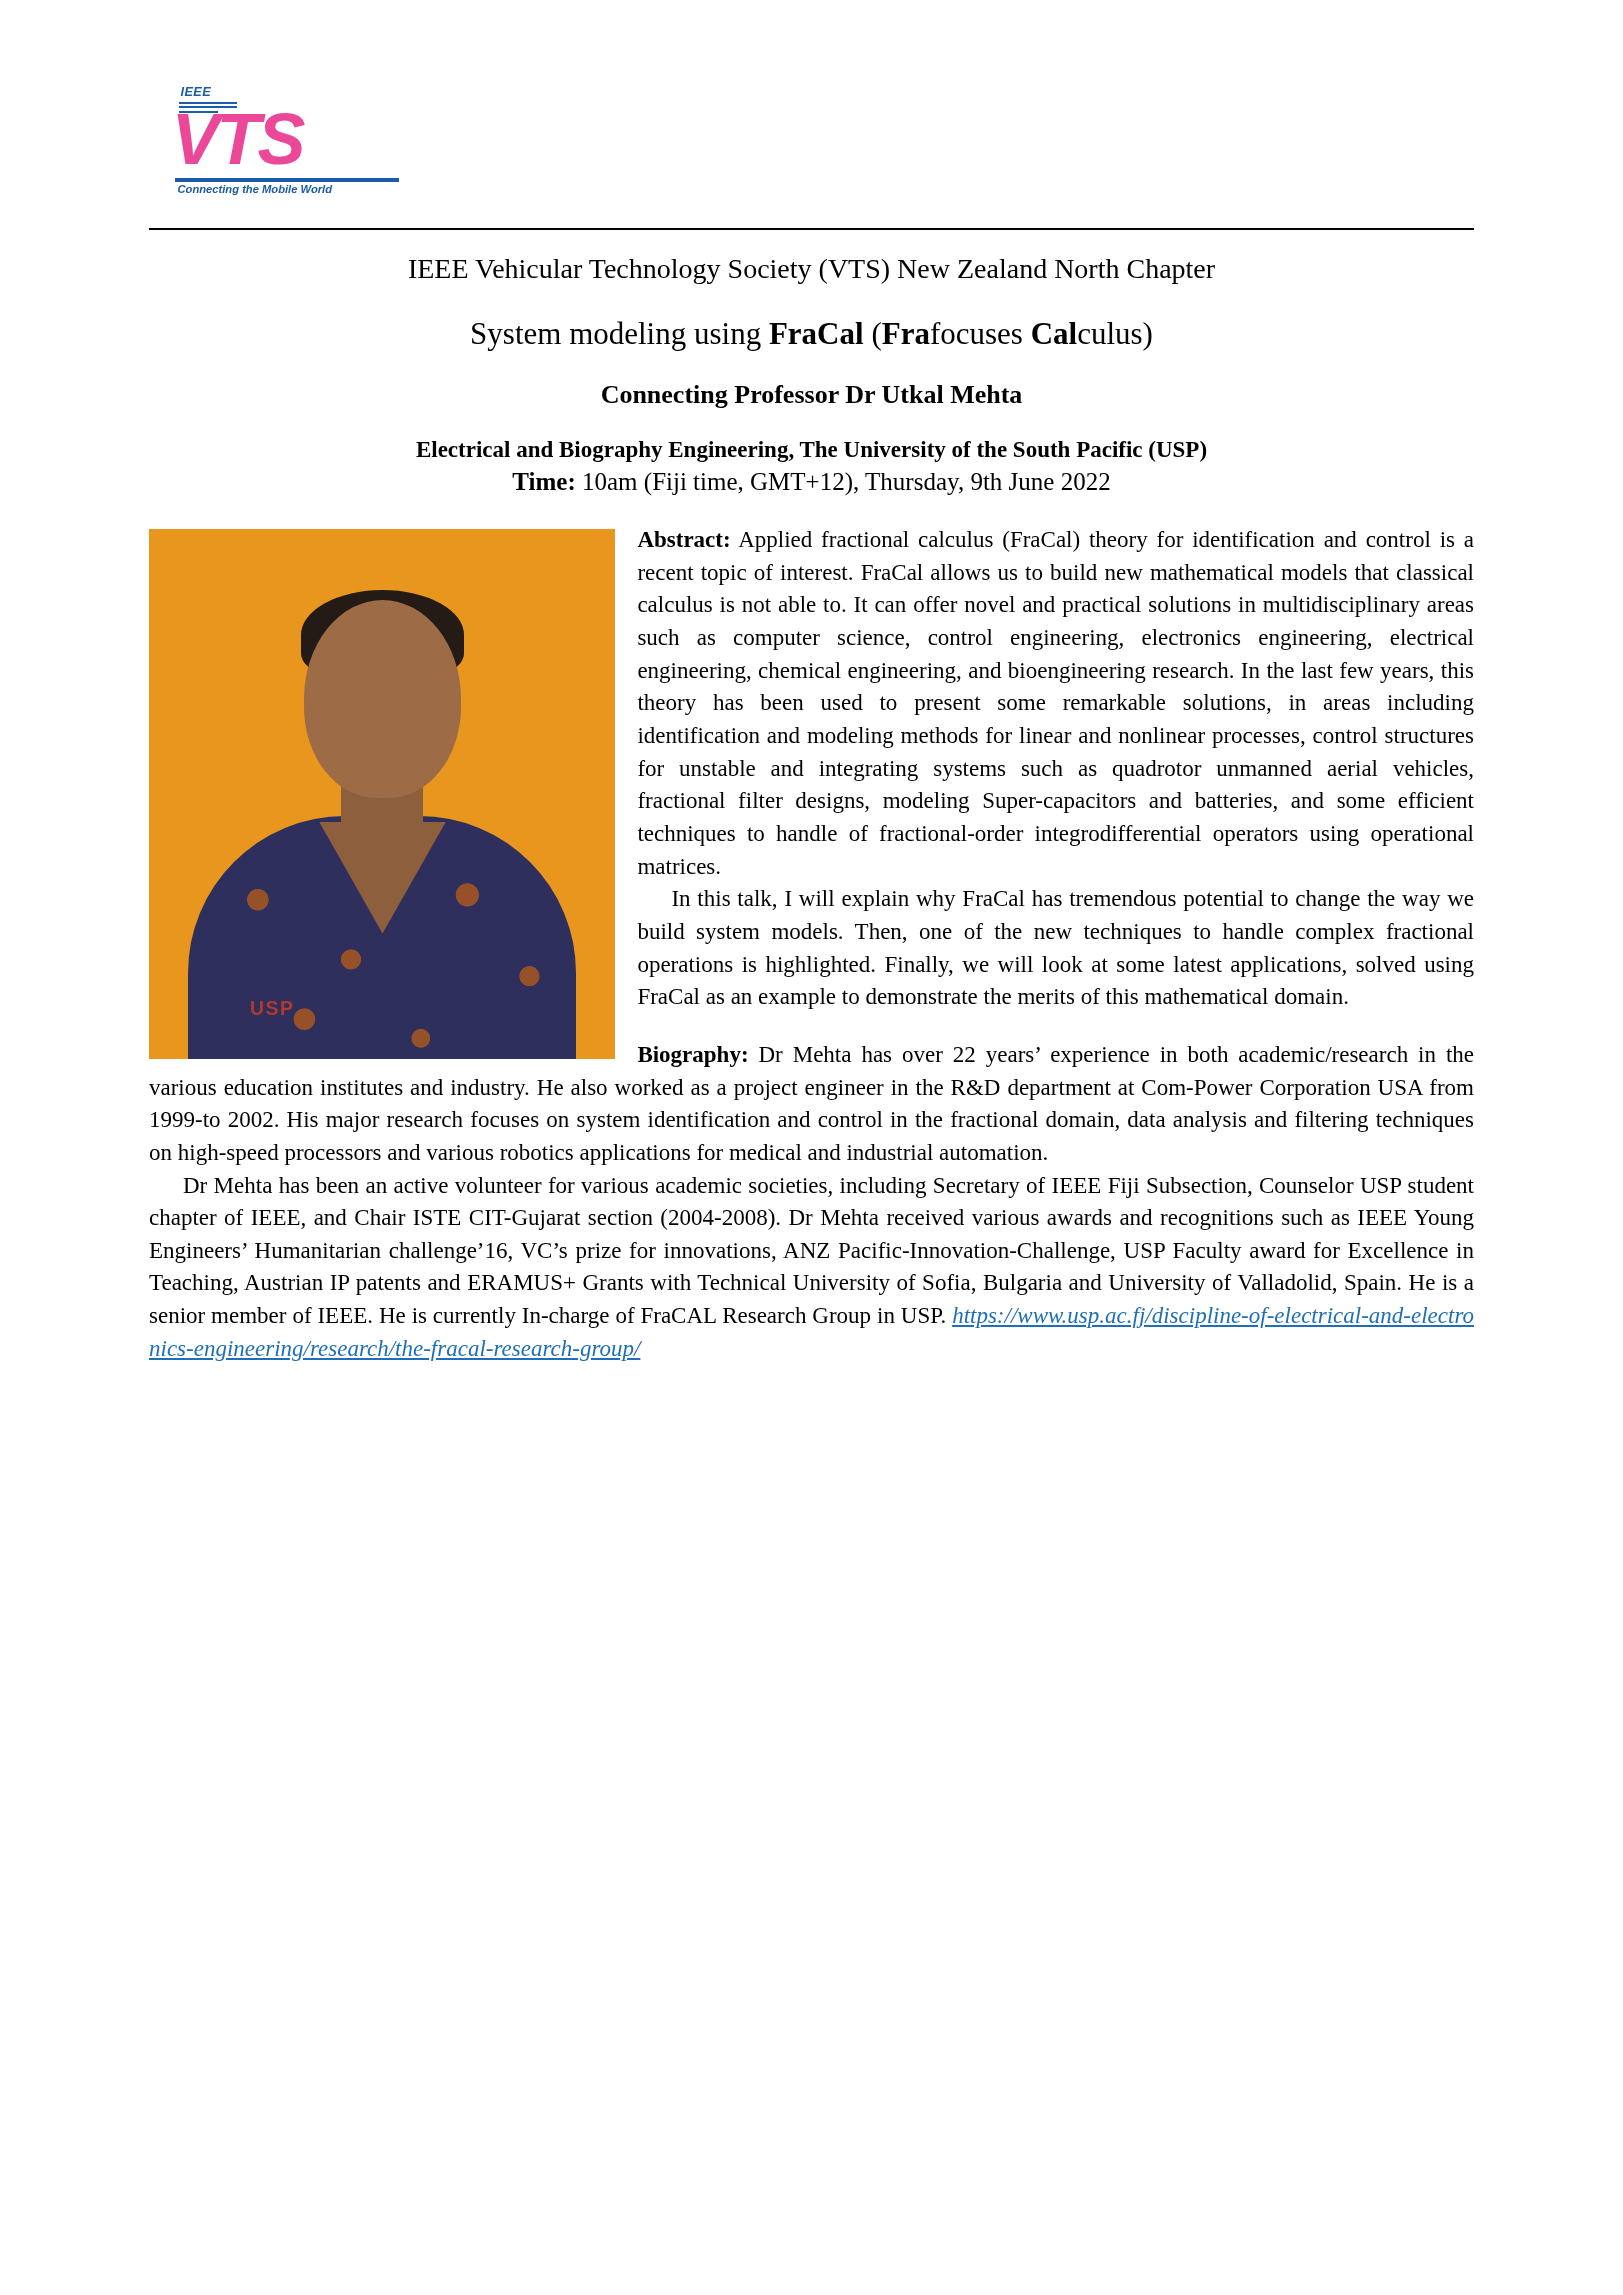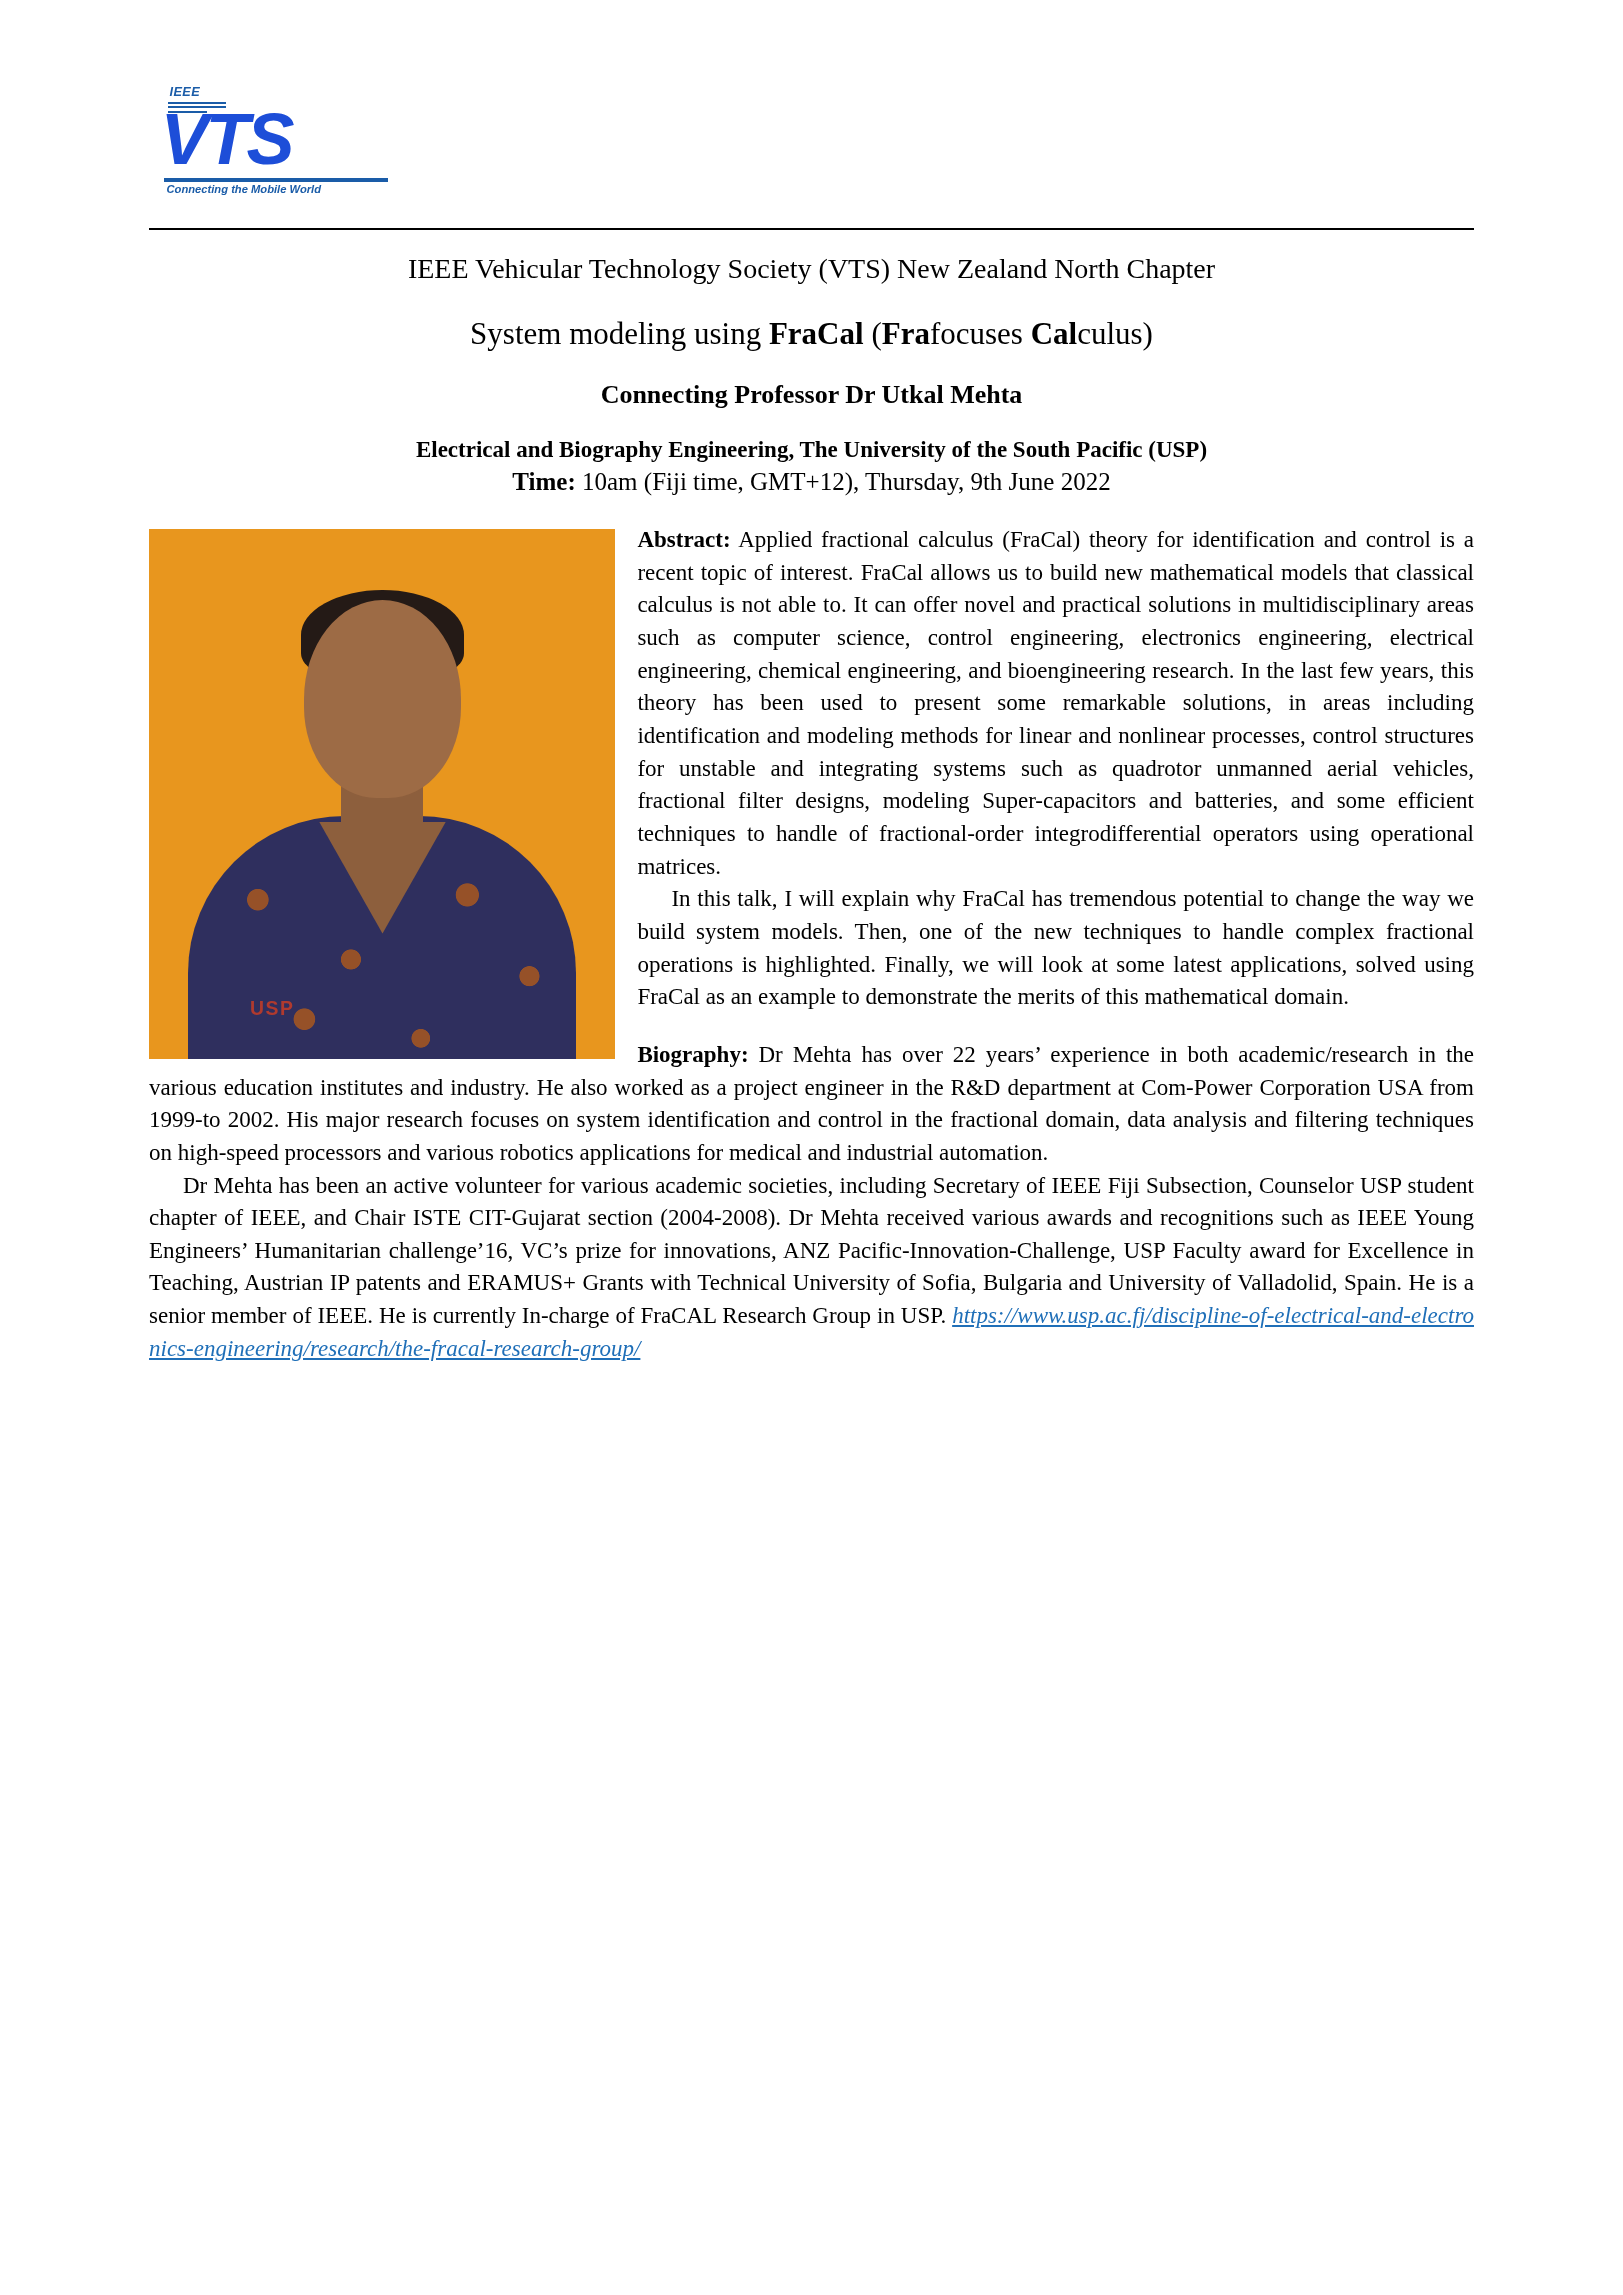--- a/index.html
+++ b/index.html
@@ -29,21 +29,21 @@
     width: 1325px;
   }
 
   
   .logo-block {
     position: relative;
     height: 142px;
   }
   .logo {
     position: absolute;
-    left: 10px;
+    left: 21px;
     top: 0px;
     width: 239px;
     height: 134px;
     text-decoration: underline;
   }
   .ieee-mark {
     position: absolute;
     left: 7.5px;
     top: 1.5px;
     width: 61px;
@@ -71,21 +71,21 @@
   .ieee-mark .bar.b3 { top: 27px; width: 39px; }
 
   .vts-text {
     position: absolute;
     left: 1.5px;
     top: 21px;
     font-family: "Liberation Sans", sans-serif;
     font-style: italic;
     font-weight: bold;
     font-size: 72px;
-    color: #1d4ed8;
+    color: #ec4899;
     letter-spacing: -3px;
     line-height: 1;
   }
   .vts-underline {
     position: absolute;
     left: 4.5px;
     top: 96px;
     width: 224px;
     height: 3.7px;
     background: #1a5ca8;

